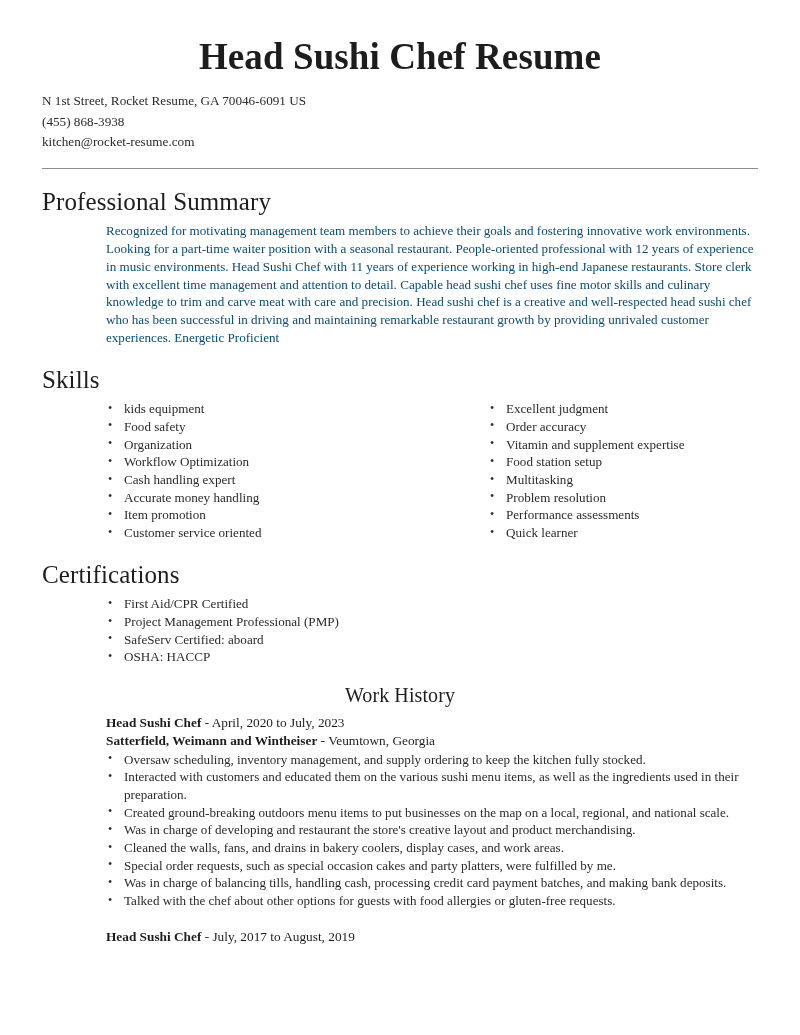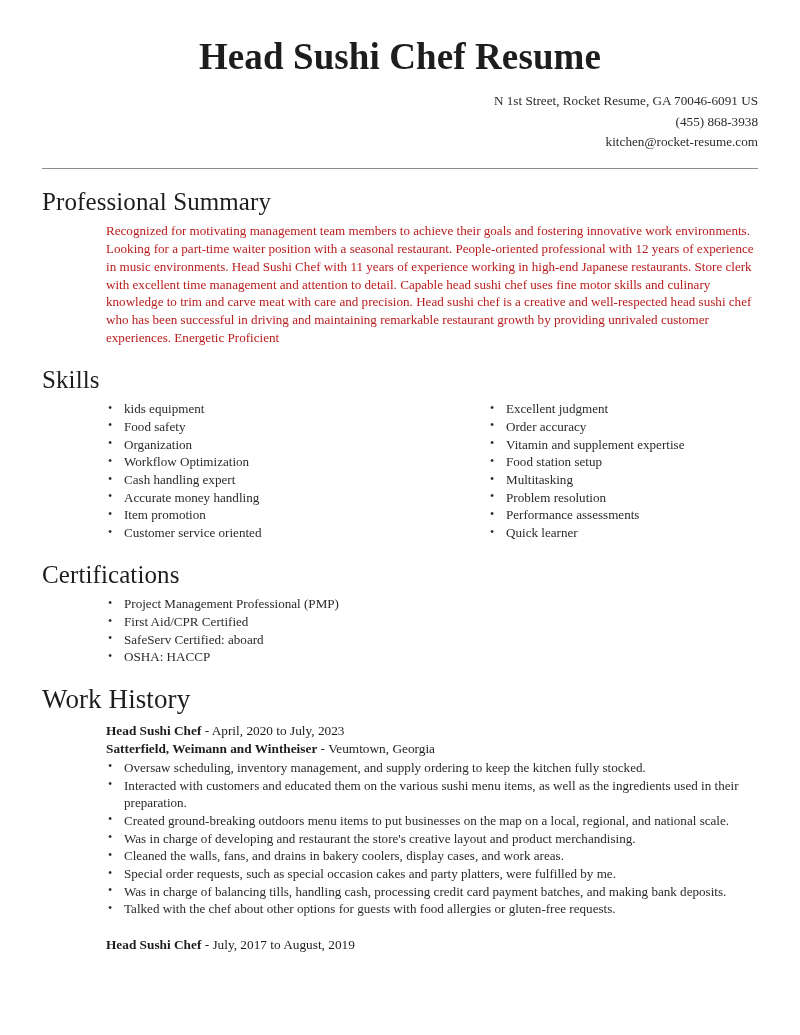--- a/index.html
+++ b/index.html
@@ -27,21 +27,21 @@
     text-align: center;
     font-size: 37px;
     font-weight: 600;
     letter-spacing: 0.1px;
     color: #1d1d1d;
     margin: 0;
     padding-top: 34px;
     line-height: 1.22;
   }
   .contact-block {
-    text-align: right;
+    text-align: left;
     margin-top: 12px;
   }
   .contact-line {
     font-size: 13.2px;
     line-height: 20.5px;
     color: #2a2a2a;
   }
   .divider {
     border: 0;
     border-top: 1px solid #8d8d8d;
@@ -55,29 +55,30 @@
   }
   .section-heading {
     font-size: 25px;
     font-weight: 400;
     color: #1d1d1d;
     margin: 0 0 6px 0;
     line-height: 1.18;
     letter-spacing: 0.1px;
   }
   .section-heading.large {
-    font-size: 27px;
+    font-size: 20px;
+    text-align: center;
   }
   .section-body {
     padding-left: 64px;
   }
   .summary-text {
     font-size: 13.1px;
     line-height: 17.8px;
-    color: #b91c1c;
+    color: #0c4a6e;
     text-align: left;
     margin: 0;
   }
 
   
   ul.bullets {
     list-style: none;
     margin: 0;
     padding: 0;
   }
@@ -184,22 +185,22 @@
           <li>Quick learner</li>
         </ul>
       </div>
     </div>
   </div>
 
   <div class="section">
     <h2 class="section-heading">Certifications</h2>
     <div class="section-body">
       <ul class="bullets">
+        <li>First Aid/CPR Certified</li>
         <li>Project Management Professional (PMP)</li>
-        <li>First Aid/CPR Certified</li>
         <li>SafeServ Certified: aboard</li>
         <li>OSHA: HACCP</li>
       </ul>
     </div>
   </div>
 
   <div class="section">
     <h2 class="section-heading large">Work History</h2>
 
     <div class="job">

